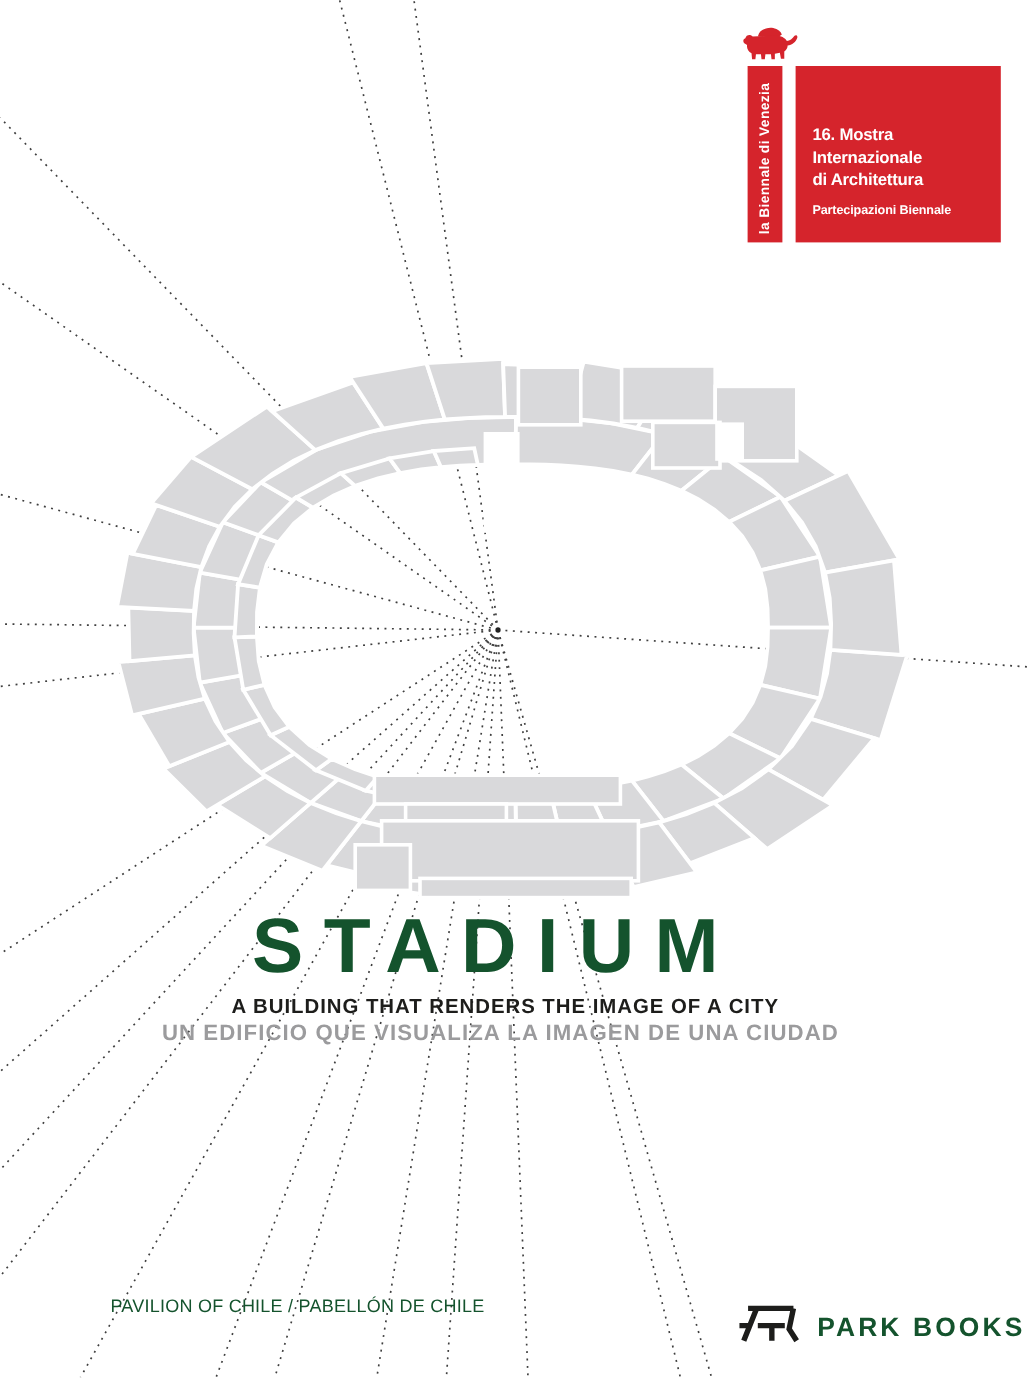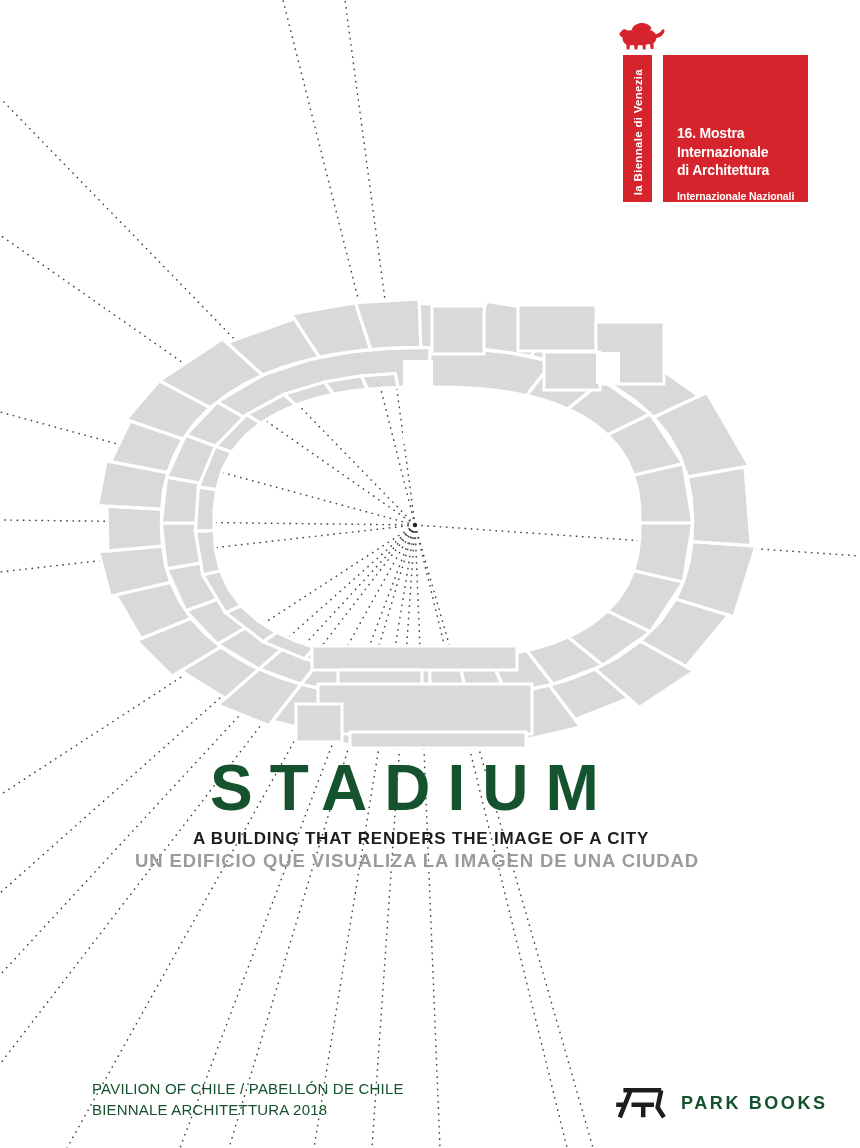--- a/index.html
+++ b/index.html
@@ -15,39 +15,39 @@
   .vbar{
     position:absolute;left:623px;top:55px;width:29px;height:147px;z-index:3;
     display:flex;justify-content:center;align-items:flex-end;
     padding-bottom:7px;box-sizing:border-box;
   }
   .vbar span{
     writing-mode:vertical-rl;transform:rotate(180deg);
     color:#fff;font-size:11.5px;font-weight:bold;letter-spacing:0.3px;white-space:nowrap;
   }
   .bsq{
-    position:absolute;left:663px;top:55px;width:145px;height:147px;z-index:3;
-    box-sizing:border-box;padding:69px 8px 0 14px;
+    position:absolute;left:663px;top:55px;width:171px;height:147px;z-index:3;
+    box-sizing:border-box;padding:48px 8px 0 14px;
   }
   .bsq .big{color:#fff;font-size:14px;font-weight:bold;line-height:18.5px;letter-spacing:-0.2px;}
   .bsq .small{color:#fff;font-size:10.5px;font-weight:bold;margin-top:10px;letter-spacing:-0.1px;}
 
   
   .title{
     left:210px;top:756px;font-size:64px;font-weight:bold;letter-spacing:17px;
     white-space:nowrap;line-height:64px;
   }
   .sub-wrap{position:absolute;width:860px;text-align:center;z-index:3;}
   .sub-en{left:-9px;top:829px;font-size:17px;font-weight:bold;letter-spacing:0.8px;color:#1d1d1b;}
   .sub-es{left:-13px;top:850px;font-size:18.5px;font-weight:bold;letter-spacing:0.9px;color:#9b9b9d;}
 
   
   .footer-left{left:92px;top:1078px;font-size:15px;font-weight:normal;line-height:21px;letter-spacing:0.2px;}
   .bench{position:absolute;left:612px;top:1084px;width:57px;height:36px;z-index:3;}
-  .parkbooks{left:681px;top:1093px;font-size:18px;font-weight:bold;letter-spacing:2.6px;white-space:nowrap;}
+  .parkbooks{left:681px;top:1093px;font-size:22px;font-weight:bold;letter-spacing:2.6px;white-space:nowrap;}
 </style>
 </head>
 <body>
 
 <div id="cover">
 
   <svg id="cover-svg" width="860" height="1148" viewBox="0 0 860 1148">
       <g>
         <line x1="415" y1="525" x2="0" y2="98" stroke="#3f3f3f" stroke-width="1.4" stroke-dasharray="1.6 4.6"></line>
         <line x1="415" y1="525" x2="0" y2="235" stroke="#3f3f3f" stroke-width="1.4" stroke-dasharray="1.6 4.6"></line>
@@ -160,31 +160,30 @@
       <path d="M16,9 C17.5,3.8 24,1.2 29.5,2.2 C33.8,3 36.3,5.2 37.3,8.2 L34,10.5 L16,10 Z" fill="#d5242c"></path>
       <path d="M11,10 C9,7.5 5,8.5 4.5,11.5 C2.5,12 2,14.5 3.5,16 L6,17.5 C5.5,20.5 7,23.5 10,25 L10.5,30.5 L13.5,30.5 L14,26 L18.5,26 L19,30.5 L22,30.5 L22.5,26 L27.5,26 L28,30.5 L31,30.5 L31,25.5 L35.5,24.5 L36.5,30 L39.5,30 L39.5,23.5 C41.5,22 42.5,20 42.5,18 C46.5,17.5 50,15 51.2,11 C51.7,9 50,8 48.7,9.3 C46.8,12.2 44.5,13.6 41.8,14 C40.2,11 36.5,9.2 32,9 Z" fill="#d5242c"></path>
     </svg>
     <div class="vbar" style="background:#d5242c;">
       <span>la Biennale di Venezia</span>
     </div>
     <div class="bsq" style="background:#d5242c;">
       <div class="big">16. Mostra</div>
       <div class="big">Internazionale</div>
       <div class="big">di Architettura</div>
-      <div class="small">Internazionale Nazionali</div>
+      <div class="small">Partecipazioni Biennale</div>
     </div>
   </div>
 
   <div class="txt title">STADIUM</div>
   <div class="sub-wrap sub-en">A BUILDING THAT RENDERS THE IMAGE OF A CITY</div>
   <div class="sub-wrap sub-es">UN EDIFICIO QUE VISUALIZA LA IMAGEN DE UNA CIUDAD</div>
 
   <div class="txt footer-left">
     <div>PAVILION OF CHILE / PABELLÓN DE CHILE</div>
-    <div>BIENNALE ARCHITETTURA 2018</div>
   </div>
 
   <div>
     <svg class="bench" viewBox="0 0 58 40">
       <path d="M10,7 L52,7 M52,7 L48,26 L55,37 M6,37 L18,7 M2,23 L13,23 M19,23 L44,23 M32,23 L32,37" fill="none" stroke="#1d1d1b" stroke-width="5"></path>
     </svg>
     <div class="txt parkbooks">PARK BOOKS</div>
   </div>
 
 </div>

